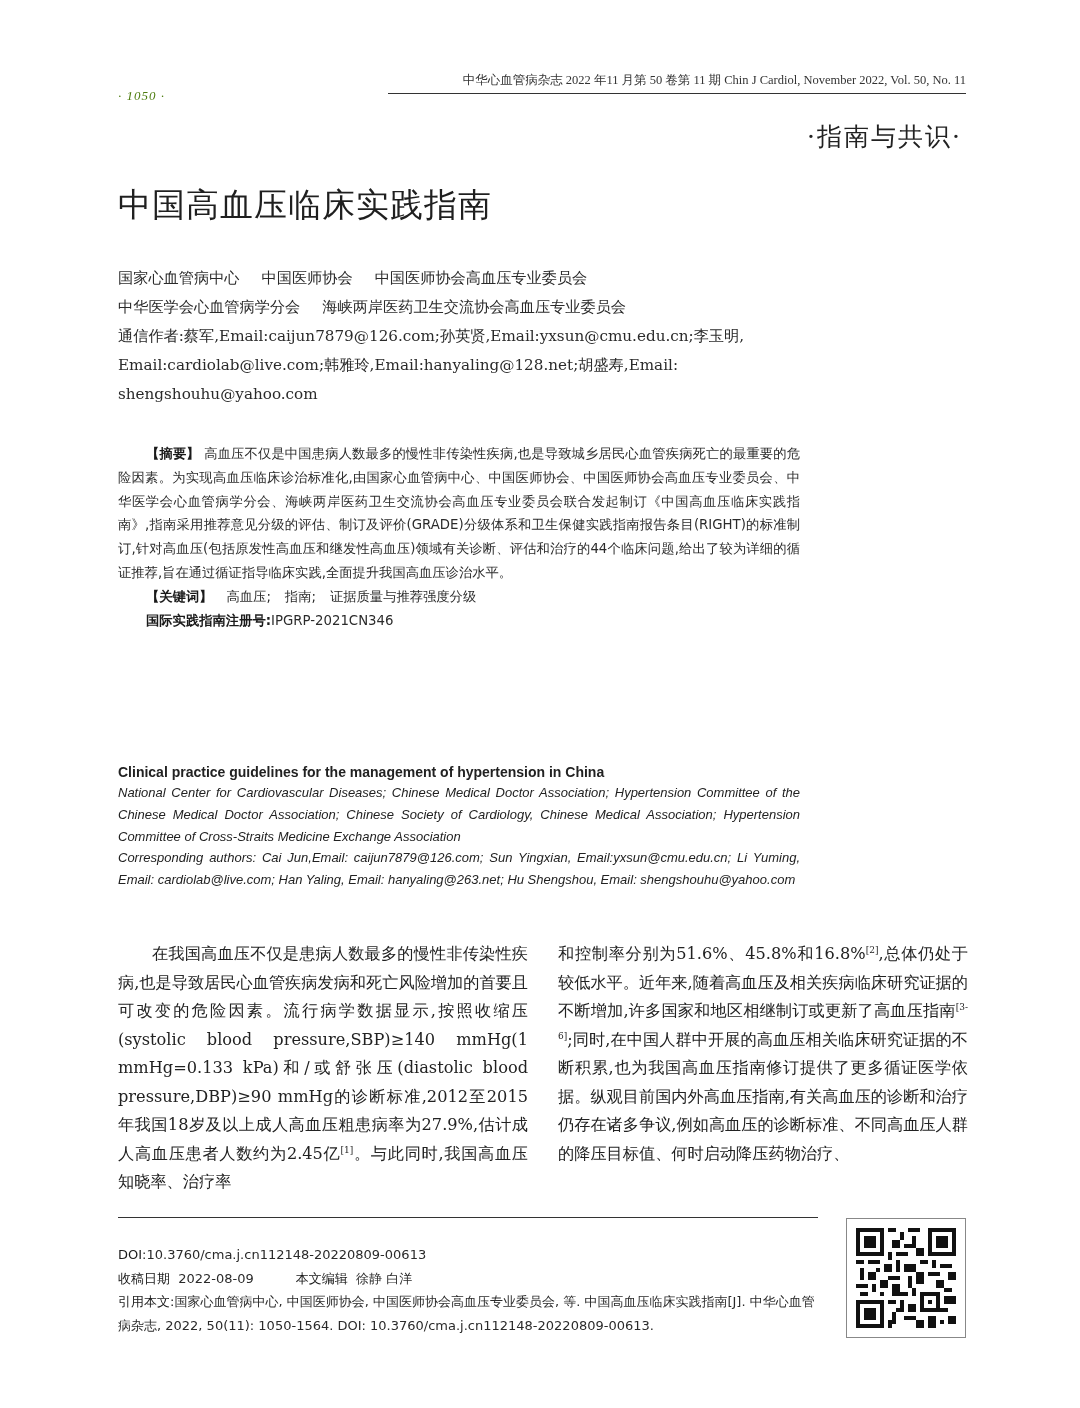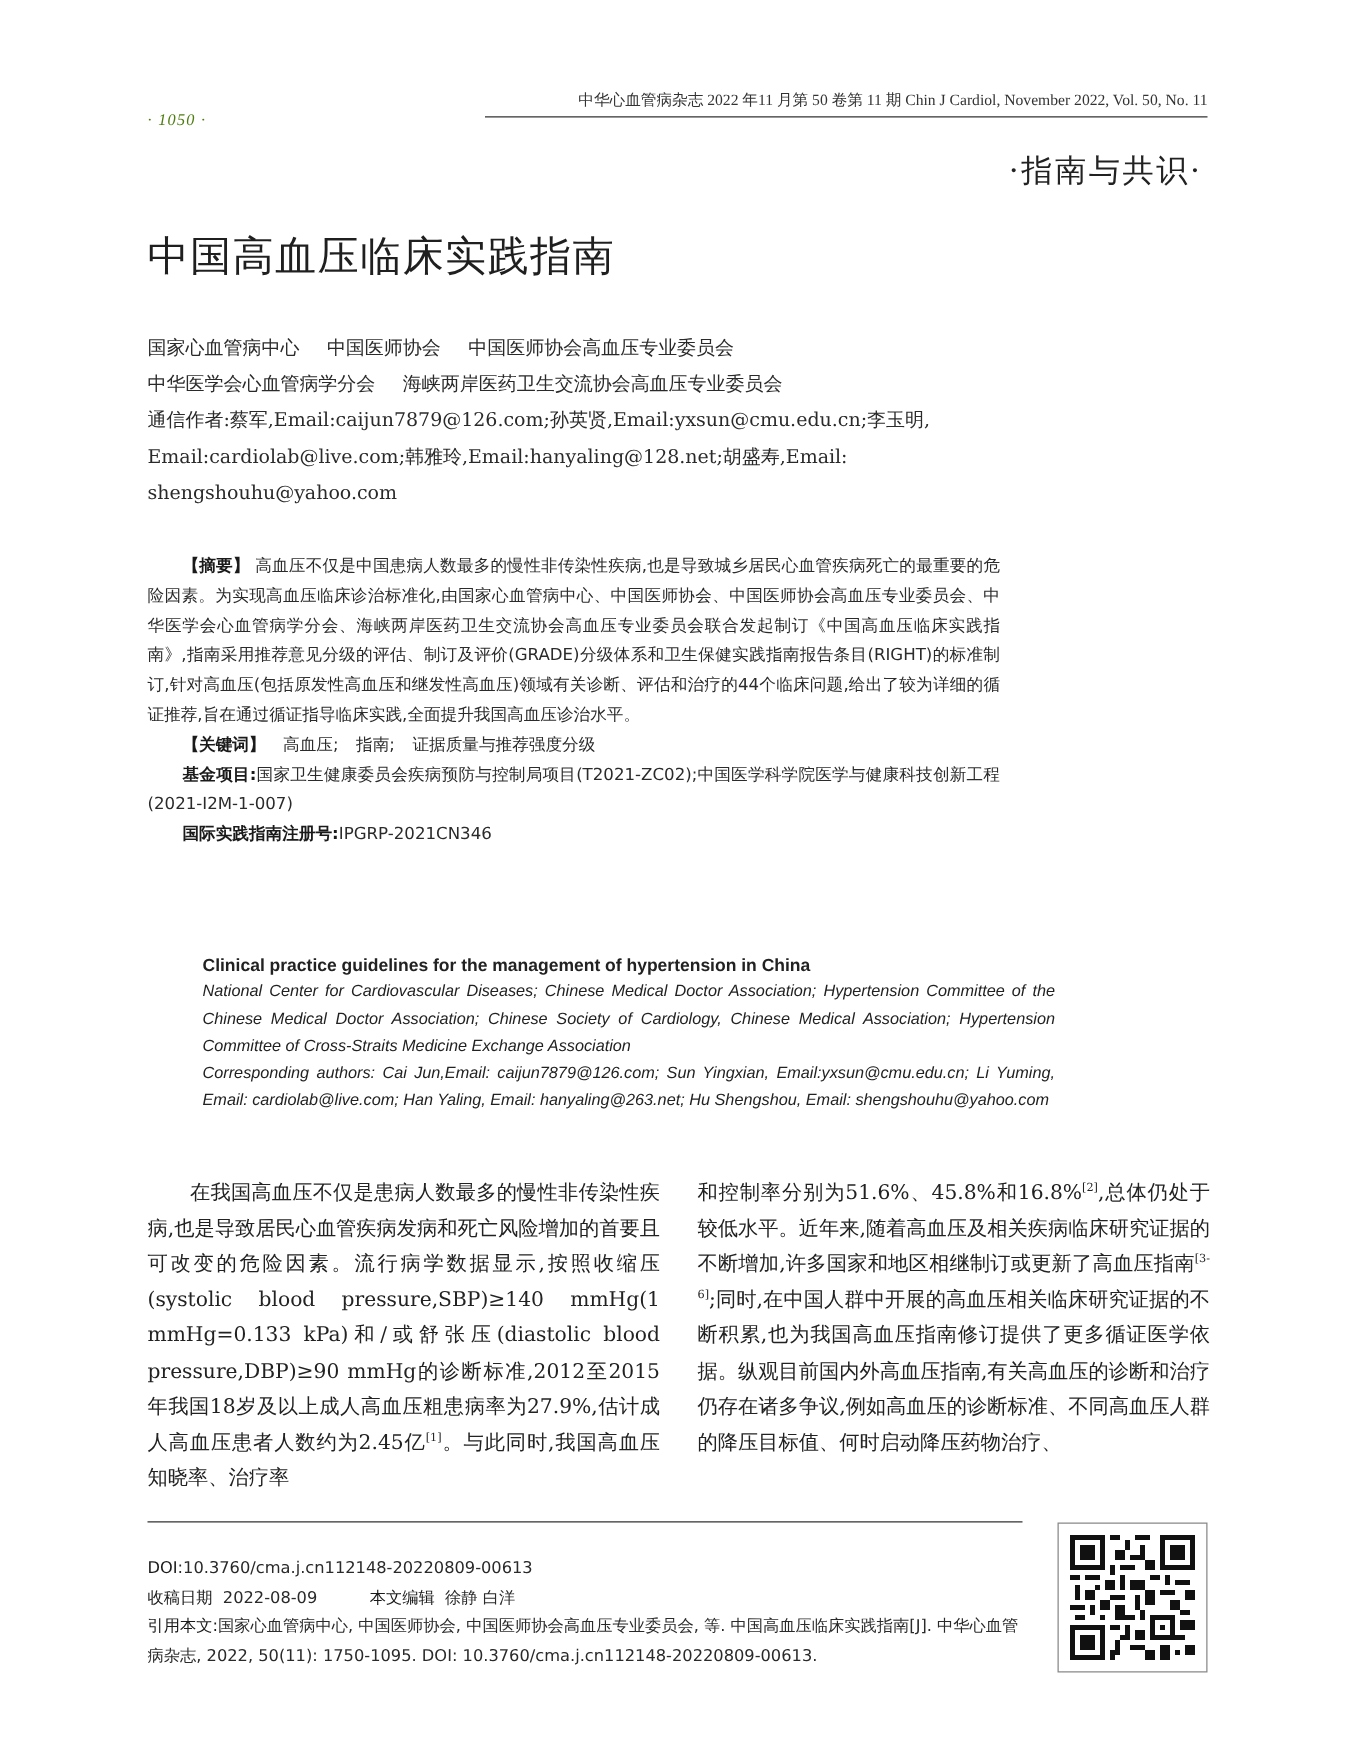--- a/index.html
+++ b/index.html
@@ -25,21 +25,21 @@
 
   .authors { left: 118px; top: 264px; width: 720px; font-size: 15.2px; line-height: 29px; color: #2a2a2a; font-family: "DejaVu Serif", serif; }
   .authors .line { white-space: nowrap; }
   .authors .gap { display: inline-block; width: 22px; }
 
   .abstract { left: 118px; top: 442px; width: 682px; font-size: 13.3px; line-height: 23.8px; color: #2b2b2b; font-family: "DejaVu Sans", sans-serif; text-align: justify; }
   .abstract p { text-indent: 28px; }
   .abstract .lbl { font-weight: bold; color: #1a1a1a; }
   .abstract .kw span + span { margin-left: 14px; }
 
-  .en-block { left: 118px; top: 762px; width: 682px; font-family: "Liberation Sans", sans-serif; color: #222; margin-left: 44px; }
+  .en-block { left: 118px; top: 762px; width: 682px; font-family: "Liberation Sans", sans-serif; color: #222; }
   .en-title { font-size: 14px; font-weight: bold; line-height: 20px; }
   .en-italic { font-size: 13px; font-style: italic; line-height: 21.8px; text-align: justify; }
 
   .body-col { top: 940px; width: 410px; font-size: 16.2px; line-height: 28.5px; color: #222; font-family: "DejaVu Serif", serif; text-align: justify; }
   .col-left { left: 118px; text-indent: 34px; }
   .col-right { left: 558px; }
   sup { font-size: 9px; vertical-align: super; line-height: 0; }
 
   .foot-rule { left: 118px; top: 1217px; width: 700px; height: 1px; background: #333; }
   .foot { left: 118px; top: 1243px; width: 700px; font-size: 13px; line-height: 23.5px; color: #2a2a2a; font-family: "DejaVu Sans", sans-serif; }
@@ -66,39 +66,38 @@
     <span>中华医学会心血管病学分会</span><span class="gap"></span><span>海峡两岸医药卫生交流协会高血压专业委员会</span>
   </div>
   <div class="line">通信作者:蔡军,Email:caijun7879@126.com;孙英贤,Email:yxsun@cmu.edu.cn;李玉明,</div>
   <div class="line">Email:cardiolab@live.com;韩雅玲,Email:hanyaling@128.net;胡盛寿,Email:</div>
   <div class="line">shengshouhu@yahoo.com</div>
 </div>
 
 <div class="abs abstract">
   <p><span class="lbl">【摘要】</span> <span>高血压不仅是中国患病人数最多的慢性非传染性疾病,也是导致城乡居民心血管疾病死亡的最重要的危险因素。为实现高血压临床诊治标准化,由国家心血管病中心、中国医师协会、中国医师协会高血压专业委员会、中华医学会心血管病学分会、海峡两岸医药卫生交流协会高血压专业委员会联合发起制订《中国高血压临床实践指南》,指南采用推荐意见分级的评估、制订及评价(GRADE)分级体系和卫生保健实践指南报告条目(RIGHT)的标准制订,针对高血压(包括原发性高血压和继发性高血压)领域有关诊断、评估和治疗的44个临床问题,给出了较为详细的循证推荐,旨在通过循证指导临床实践,全面提升我国高血压诊治水平。</span></p>
   <p class="kw"><span class="lbl">【关键词】</span><span>高血压;</span><span>指南;</span><span>证据质量与推荐强度分级</span></p>
-  <p><span class="lbl">基金项目:</span><span>国家卫生健康委员会疾病预防与控制局项目(T2021-ZC02);中国医学科学院医学与健康科技创新工程(2021-I2M-1-007)</span></p>
   <p><span class="lbl">国际实践指南注册号:</span><span>IPGRP-2021CN346</span></p>
 </div>
 
 <div class="abs en-block">
   <div class="en-title">Clinical practice guidelines for the management of hypertension in China</div>
   <div class="en-italic">National Center for Cardiovascular Diseases; Chinese Medical Doctor Association; Hypertension Committee of the Chinese Medical Doctor Association; Chinese Society of Cardiology, Chinese Medical Association; Hypertension Committee of Cross-Straits Medicine Exchange Association</div>
   <div class="en-italic">Corresponding authors: Cai Jun,Email: caijun7879@126.com; Sun Yingxian, Email:yxsun@cmu.edu.cn; Li Yuming, Email: cardiolab@live.com; Han Yaling, Email: hanyaling@263.net; Hu Shengshou, Email: shengshouhu@yahoo.com</div>
 </div>
 
 <div class="abs body-col col-left"><span>在我国高血压不仅是患病人数最多的慢性非传染性疾病,也是导致居民心血管疾病发病和死亡风险增加的首要且可改变的危险因素。流行病学数据显示,按照收缩压(systolic blood pressure,SBP)≥140 mmHg(1 mmHg=0.133 kPa)和/或舒张压(diastolic blood pressure,DBP)≥90 mmHg的诊断标准,2012至2015年我国18岁及以上成人高血压粗患病率为27.9%,估计成人高血压患者人数约为2.45亿</span><sup>[1]</sup><span>。与此同时,我国高血压知晓率、治疗率</span></div>
 
 <div class="abs body-col col-right"><span>和控制率分别为51.6%、45.8%和16.8%</span><sup>[2]</sup><span>,总体仍处于较低水平。近年来,随着高血压及相关疾病临床研究证据的不断增加,许多国家和地区相继制订或更新了高血压指南</span><sup>[3-6]</sup><span>;同时,在中国人群中开展的高血压相关临床研究证据的不断积累,也为我国高血压指南修订提供了更多循证医学依据。纵观目前国内外高血压指南,有关高血压的诊断和治疗仍存在诸多争议,例如高血压的诊断标准、不同高血压人群的降压目标值、何时启动降压药物治疗、</span></div>
 
 <div class="abs foot-rule"></div>
 <div class="abs foot">
   <div><span class="lbl">DOI</span><span>:10.3760/cma.j.cn112148-20220809-00613</span></div>
   <div><span class="lbl">收稿日期</span>&nbsp;&nbsp;<span>2022-08-09</span><span class="sp"></span><span class="lbl">本文编辑</span>&nbsp;&nbsp;<span>徐静  白洋</span></div>
-  <div><span class="lbl">引用本文:</span><span>国家心血管病中心, 中国医师协会, 中国医师协会高血压专业委员会, 等. 中国高血压临床实践指南[J]. 中华心血管病杂志, 2022, 50(11): 1750-1095. DOI: 10.3760/cma.j.cn112148-20220809-00613.</span></div>
+  <div><span class="lbl">引用本文:</span><span>国家心血管病中心, 中国医师协会, 中国医师协会高血压专业委员会, 等. 中国高血压临床实践指南[J]. 中华心血管病杂志, 2022, 50(11): 1050-1564. DOI: 10.3760/cma.j.cn112148-20220809-00613.</span></div>
 </div>
 
 <div class="abs qr-box">
   <svg viewBox="0 0 25 25" shape-rendering="crispEdges">
     <rect x="0" y="0" width="25" height="25" fill="#fff"></rect>
     <g fill="#111">
       <rect x="0" y="0" width="7" height="7"></rect>
         <rect x="1" y="1" width="5" height="5" fill="#fff"></rect>
         <rect x="2" y="2" width="3" height="3"></rect>
       <rect x="18" y="0" width="7" height="7"></rect>

